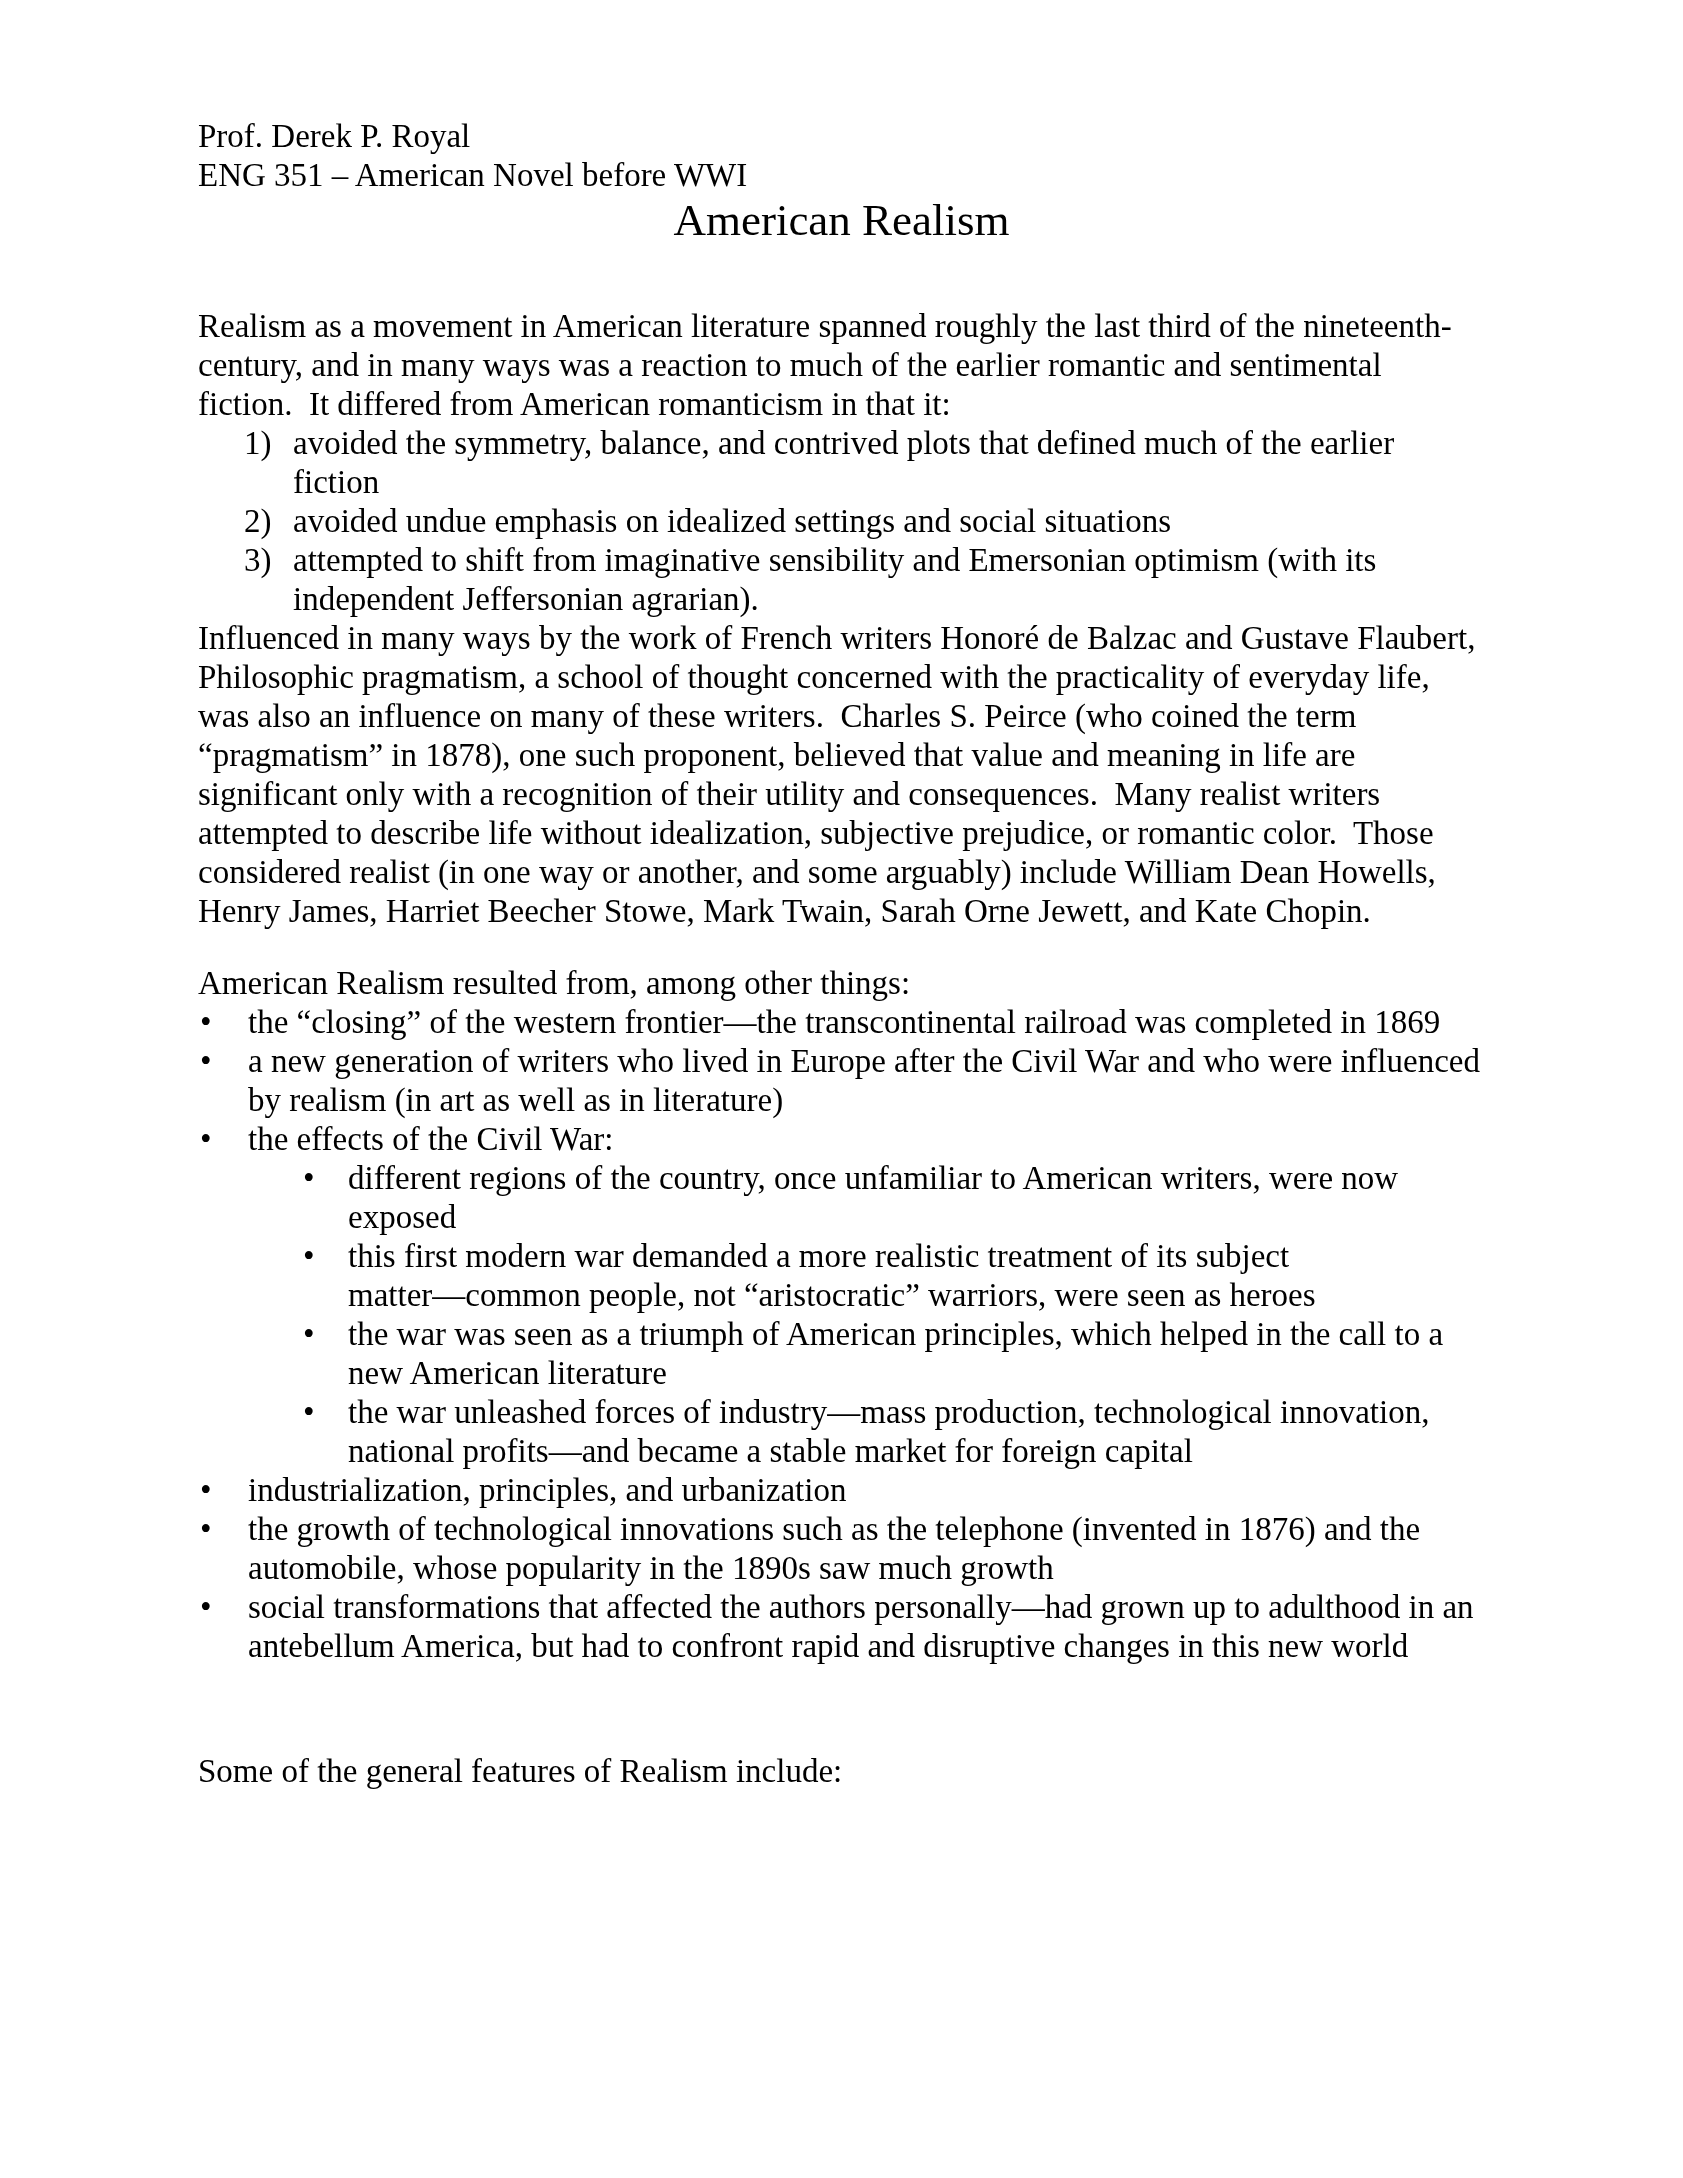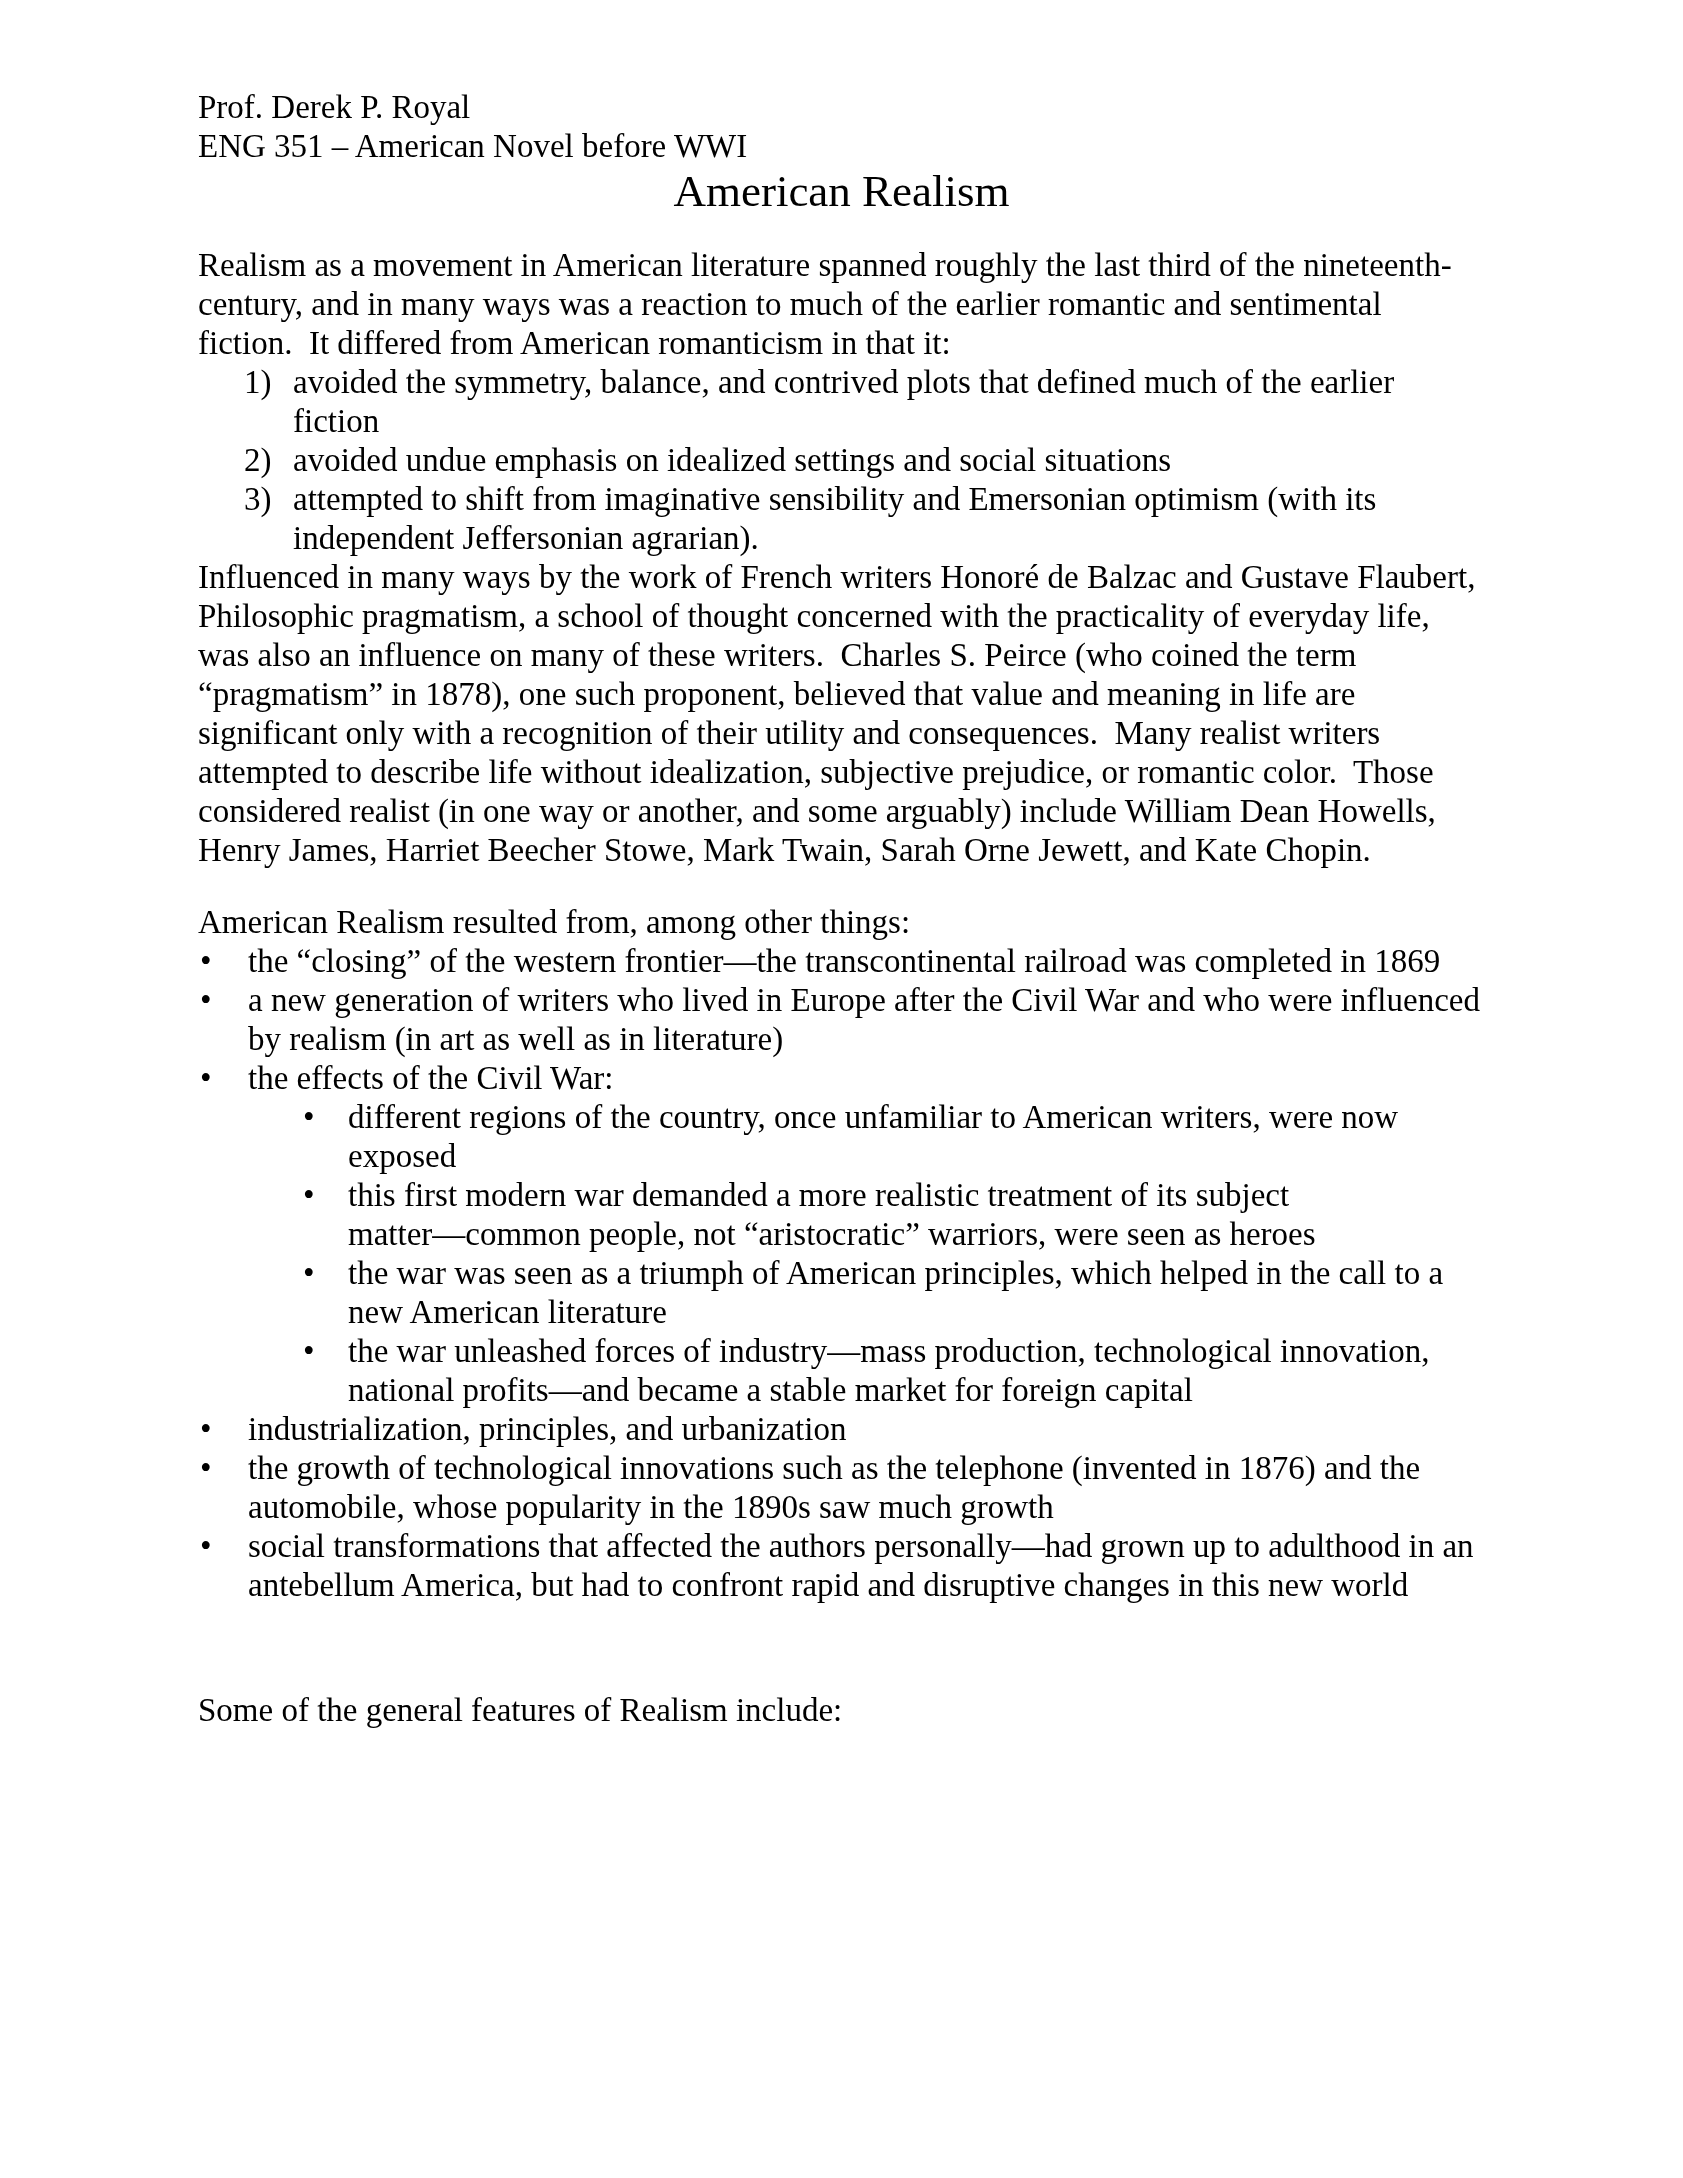--- a/index.html
+++ b/index.html
@@ -7,29 +7,29 @@
     position: relative;
     width: 1683px;
     height: 2178px;
     background: #ffffff;
     color: #000000;
     font-family: "Liberation Serif", "DejaVu Serif", serif;
     font-size: 33px;
     line-height: 39px;
     overflow: hidden;
   }
-  .content { padding: 88px 198px 0 198px; width: 1287px; }
+  .content { padding: 117px 198px 0 198px; width: 1287px; }
   .tl { white-space: pre; }
   .doc-title {
     font-size: 45px;
     line-height: 50px;
     text-align: center;
     white-space: pre;
   }
-  .intro { margin-top: 30px; }
+  .intro { margin-top: 62px; }
   .nitem { position: relative; padding-left: 95px; }
   .nmark { position: absolute; left: 46px; top: 0; }
   .bitem { position: relative; }
   .b1 { padding-left: 50px; }
   .b1 > .bmark { position: absolute; left: 2px; top: 0; }
   .b2 { padding-left: 150px; }
   .b2 > .bmark { position: absolute; left: 105px; top: 0; }
   .sp-mid { height: 33px; }
   .sp-big { height: 86px; }
   .it { }

